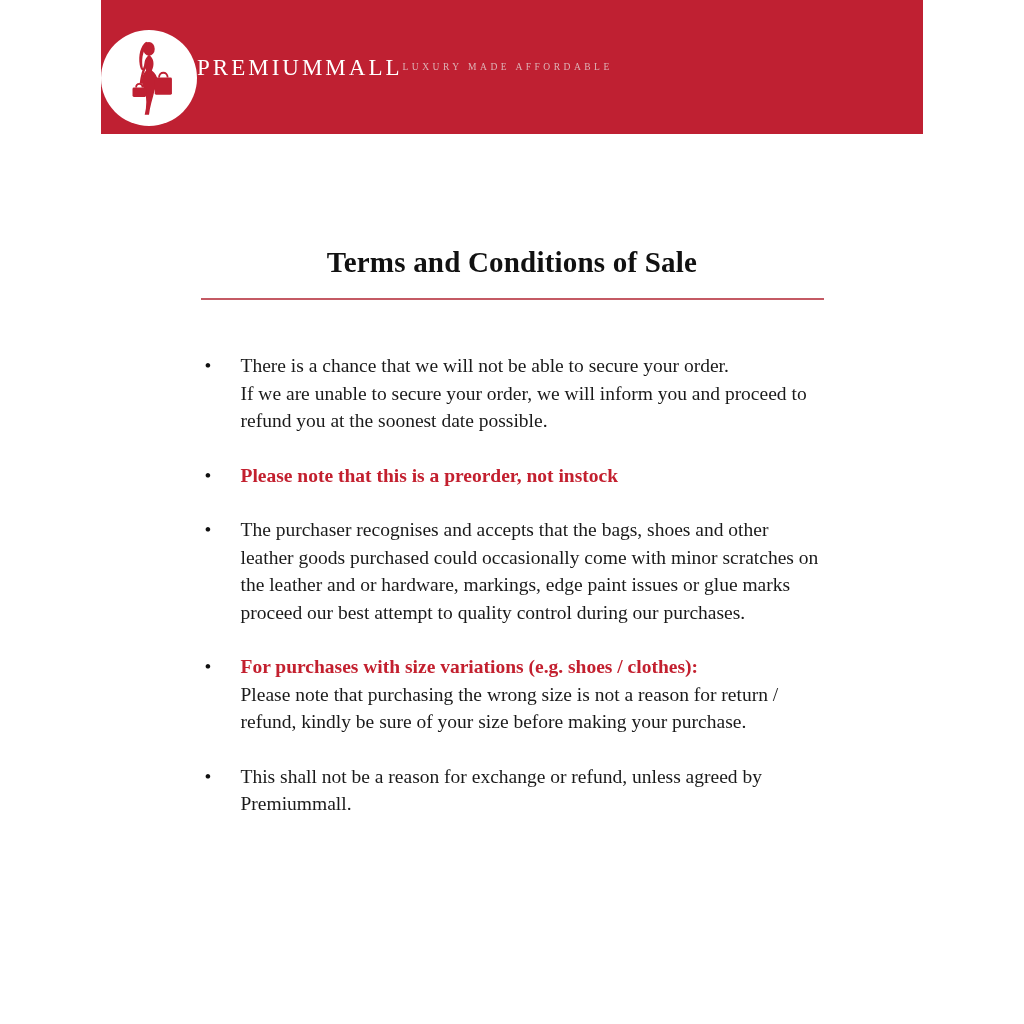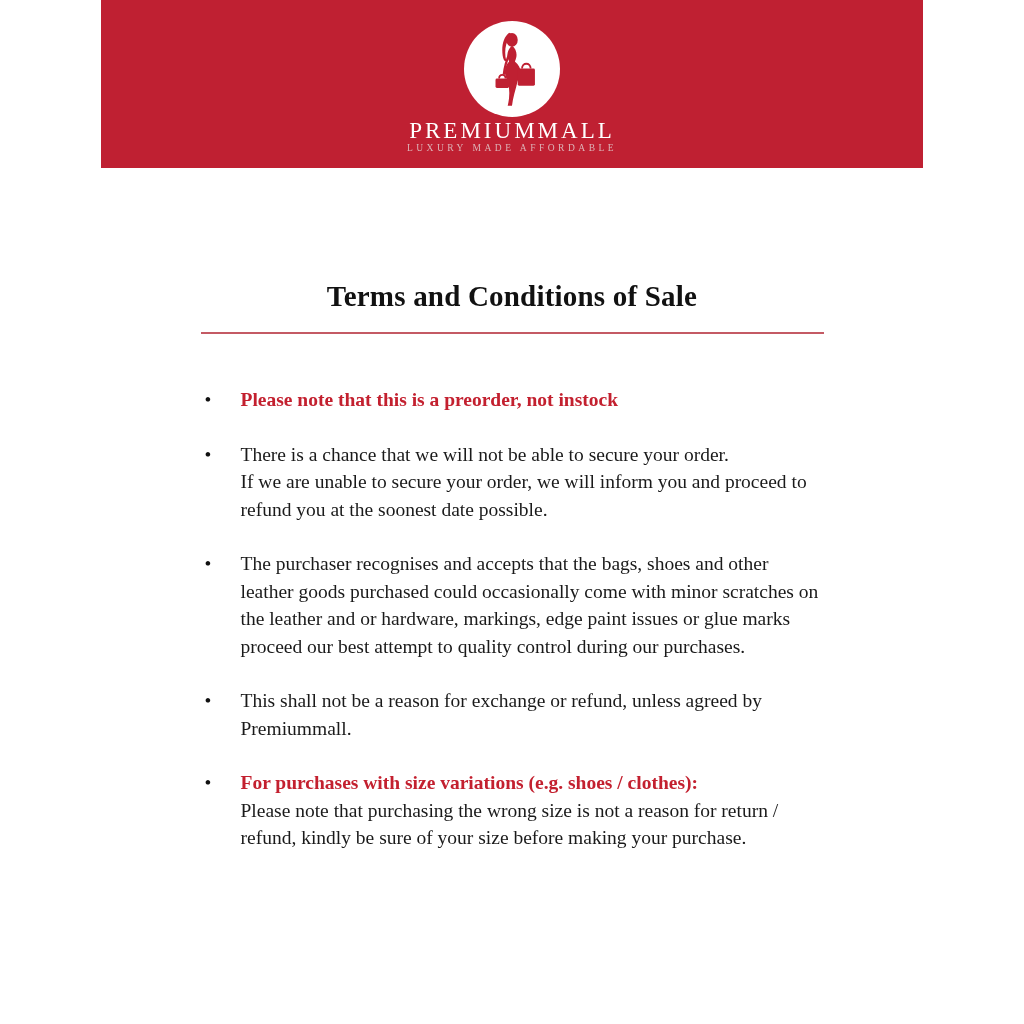--- a/index.html
+++ b/index.html
@@ -13,24 +13,24 @@
   html, body {
     width: 1024px; height: 1024px;
     background: #ffffff;
     font-family: "Liberation Serif", serif;
     color: var(--body-text);
     overflow: hidden;
   }
 
   
   .banner {
-    width: 822px; height: 168px;
+    width: 822px; height: 134px;
     margin: 0 auto;
     background: var(--banner-color);
-    display: flex; flex-direction: column; align-items: center;
+    display: flex; flex-direction: row; align-items: center;
   }
   .logo-circle {
     width: 96px; height: 96px;
     margin-top: 21px;
     background: #ffffff;
     border-radius: 50%;
     display: flex; align-items: flex-start; justify-content: center;
     overflow: hidden;
   }
   .logo-circle svg { margin-top: 6px; }
@@ -119,30 +119,30 @@
   </div>
   <div class="wordmark">PREMIUMMALL</div>
   <div class="tagline">LUXURY MADE AFFORDABLE</div>
 </header>
 
 <main>
   <h1>Terms and Conditions of Sale</h1>
   <hr class="title-rule">
   <ul class="terms-list" id="terms-list">
       <li>
-        <div class="bullet-heading">Please note that this is a preorder, not instock</div>
+        <div class="bullet-line">There is a chance that we will not be able to secure your order.</div>
+        <div class="bullet-line">If we are unable to secure your order, we will inform you and proceed to refund you at the soonest date possible.</div>
       </li>
       <li>
-        <div class="bullet-line">There is a chance that we will not be able to secure your order.</div>
-        <div class="bullet-line">If we are unable to secure your order, we will inform you and proceed to refund you at the soonest date possible.</div>
+        <div class="bullet-heading">Please note that this is a preorder, not instock</div>
       </li>
       <li>
         <div class="bullet-line">The purchaser recognises and accepts that the bags, shoes and other leather goods purchased could occasionally come with minor scratches on the leather and or hardware, markings, edge paint issues or glue marks proceed our best attempt to quality control during our purchases.</div>
       </li>
       <li>
-        <div class="bullet-line">This shall not be a reason for exchange or refund, unless agreed by Premiummall.</div>
+        <div class="bullet-heading">For purchases with size variations (e.g. shoes / clothes):</div>
+        <div class="bullet-line">Please note that purchasing the wrong size is not a reason for return / refund, kindly be sure of your size before making your purchase.</div>
       </li>
       <li>
-        <div class="bullet-heading">For purchases with size variations (e.g. shoes / clothes):</div>
-        <div class="bullet-line">Please note that purchasing the wrong size is not a reason for return / refund, kindly be sure of your size before making your purchase.</div>
+        <div class="bullet-line">This shall not be a reason for exchange or refund, unless agreed by Premiummall.</div>
       </li>
     </ul>
 </main>
 
 </body></html>

